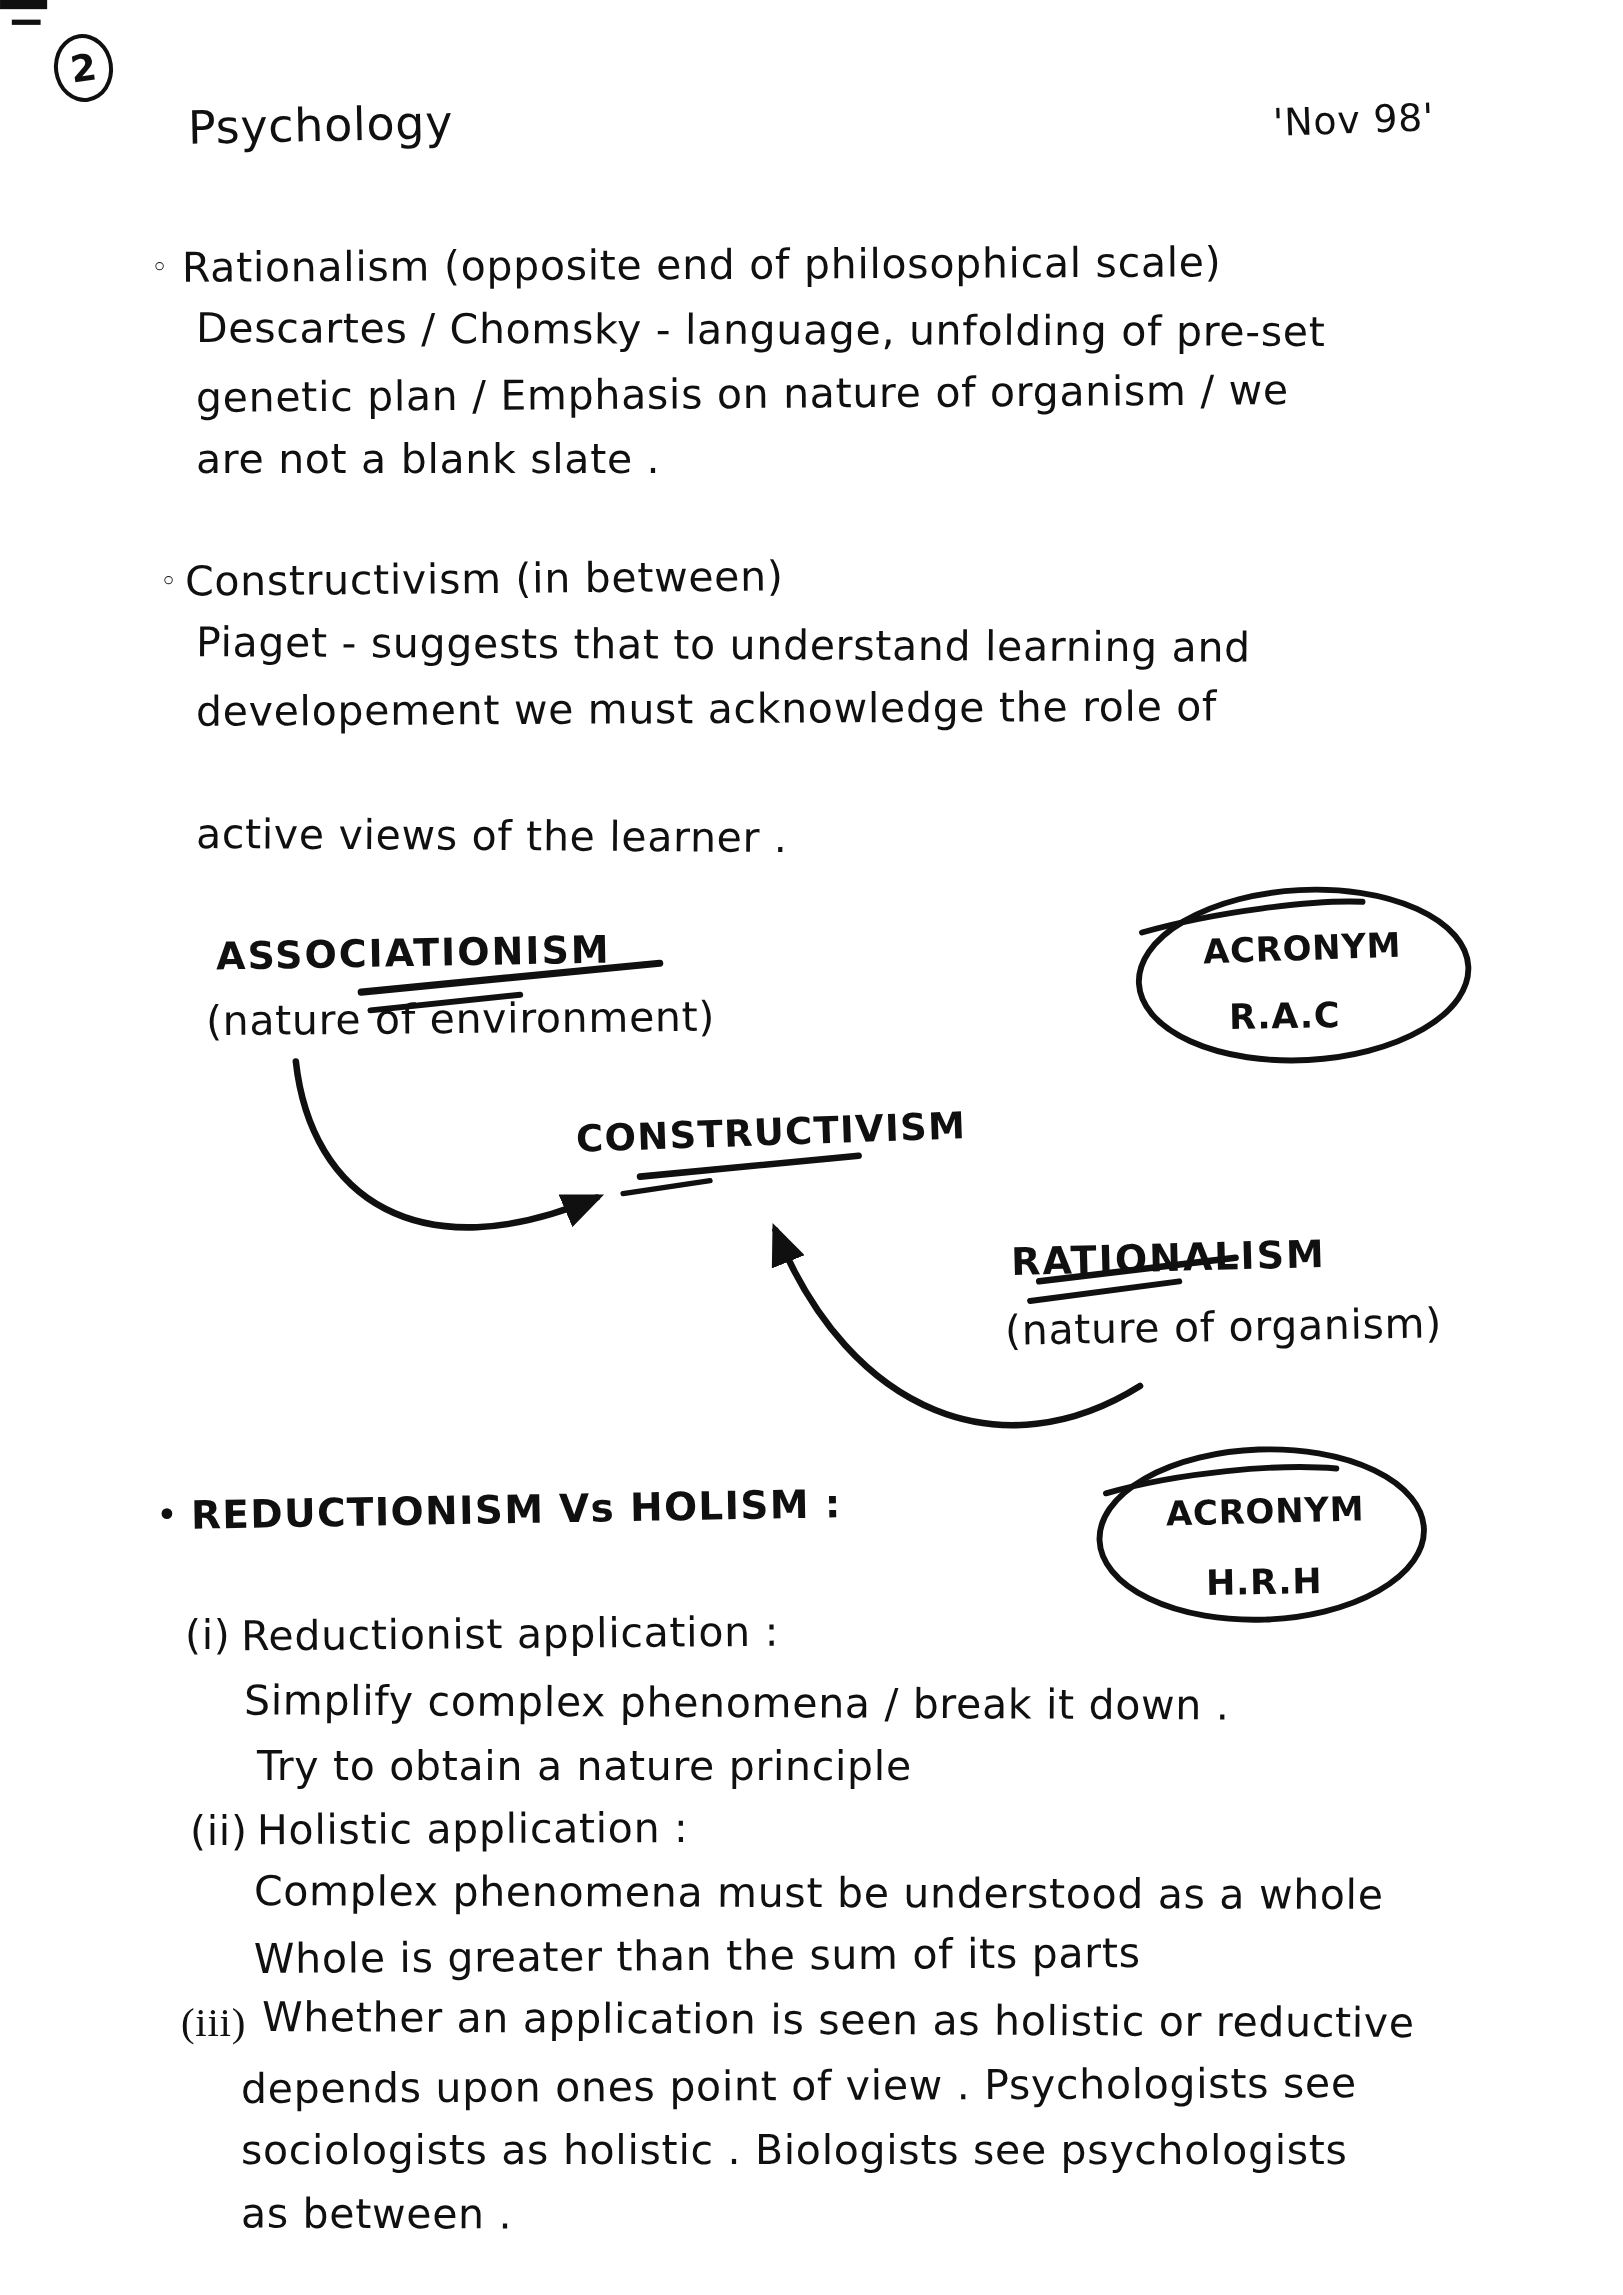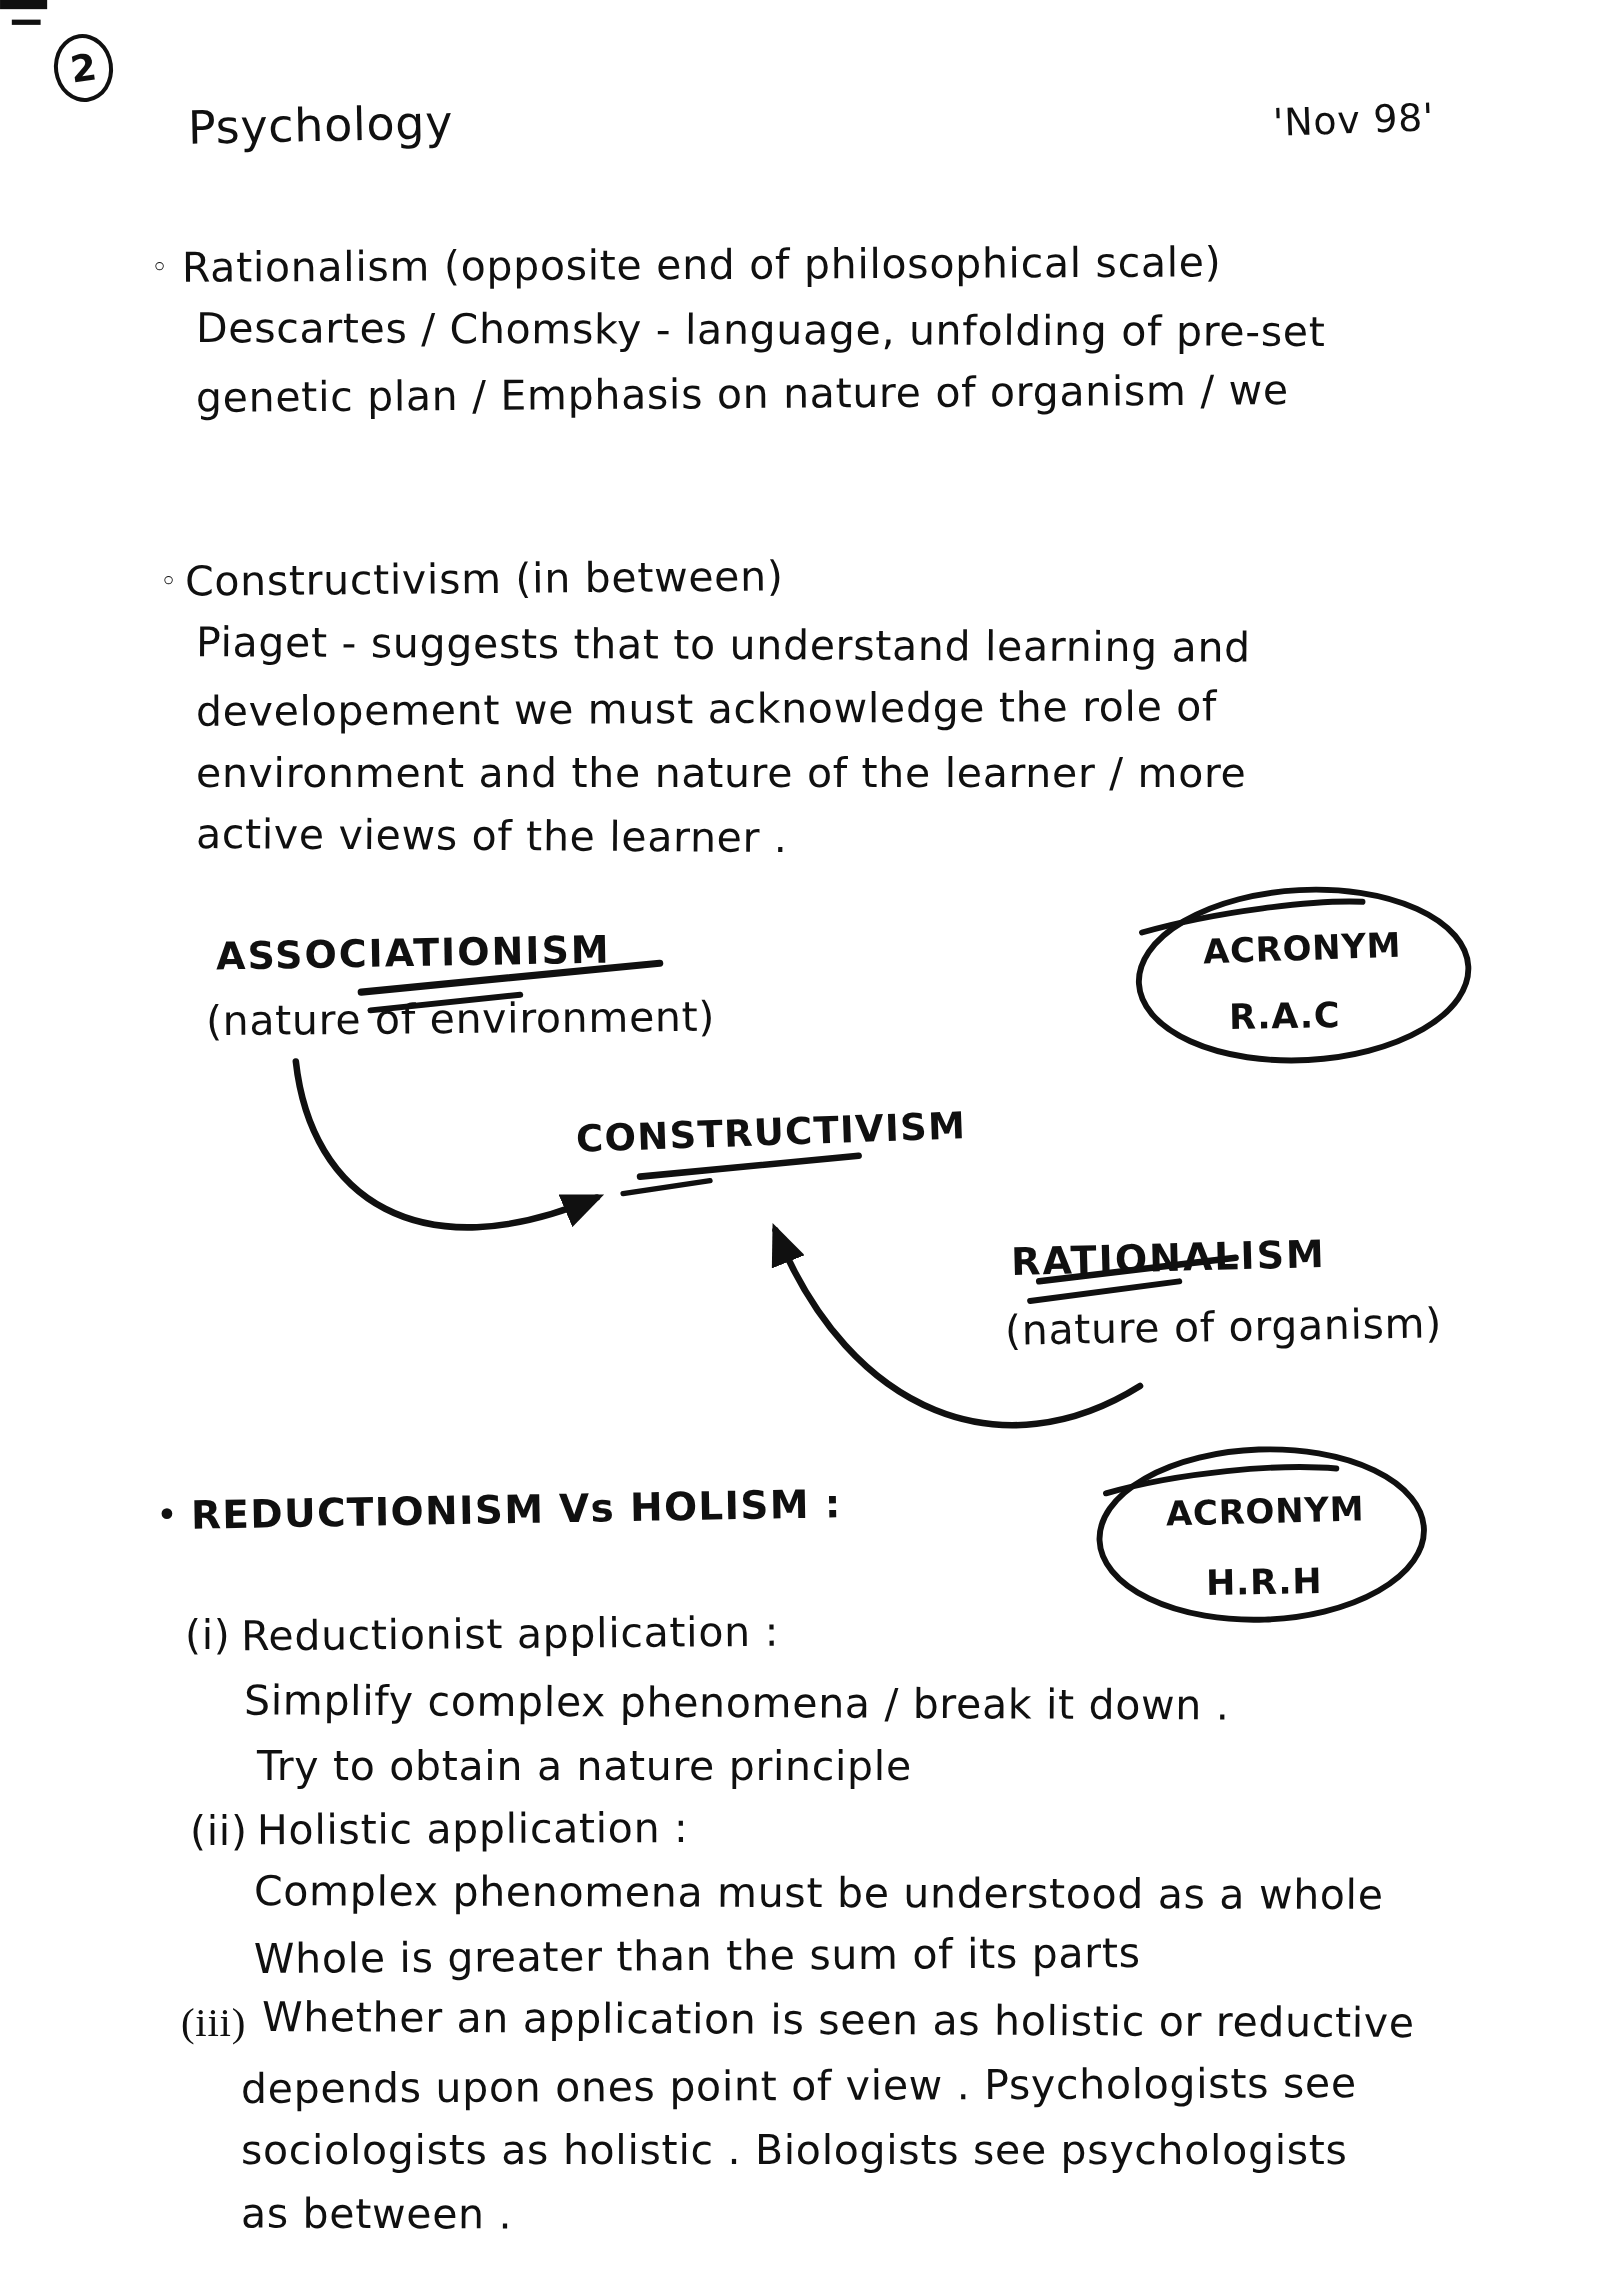--- a/index.html
+++ b/index.html
@@ -65,26 +65,26 @@
   <div class="page-number">
     <span>2</span>
   </div>
   <div class="hw" style="left:188px;top:98px;font-size:46px;transform:rotate(-1.2deg);">Psychology</div>
   <div class="hw" style="left:1273px;top:98px;font-size:38px;transform:rotate(-2deg);">'Nov 98'</div>
 
   <div class="hw" style="left:151px;top:250px;font-size:29px;">◦</div>
   <div class="hw body-text" style="left:182px;top:241px;transform:rotate(-0.3deg);">Rationalism (opposite end of philosophical scale)</div>
   <div class="hw body-text" style="left:196px;top:306px;transform:rotate(0.2deg);">Descartes / Chomsky - language, unfolding of pre-set</div>
   <div class="hw body-text" style="left:196px;top:370px;transform:rotate(-0.4deg);">genetic plan / Emphasis on nature of organism / we</div>
+  <div class="hw body-text" style="left:196px;top:435px;">are not a blank slate .</div>
 
   <div class="hw" style="left:160px;top:564px;font-size:29px;">◦</div>
   <div class="hw body-text" style="left:185px;top:555px;transform:rotate(-0.5deg);">Constructivism (in between)</div>
   <div class="hw body-text" style="left:196px;top:621px;transform:rotate(0.3deg);">Piaget - suggests that to understand learning and</div>
   <div class="hw body-text" style="left:196px;top:685px;transform:rotate(-0.3deg);">developement we must acknowledge the role of</div>
-  <div class="hw body-text" style="left:196px;top:749px;">environment and the nature of the learner / more</div>
   <div class="hw body-text" style="left:196px;top:812px;transform:rotate(0.4deg);">active views of the learner .</div>
 
   <div class="hw caps" style="left:216px;top:931px;font-size:38px;letter-spacing:2px;transform:rotate(-1deg);">ASSOCIATIONISM</div>
   <div class="hw body-text" style="left:206px;top:995px;transform:rotate(-0.5deg);">(nature of environment)</div>
 
   <div class="hw caps" style="left:1203px;top:928px;font-size:34px;transform:rotate(-2deg);">ACRONYM</div>
   <div class="hw caps" style="left:1229px;top:996px;font-size:35px;transform:rotate(-1deg);">R.A.C</div>
 
   <div class="hw caps" style="left:576px;top:1111px;font-size:37px;letter-spacing:1.3px;transform:rotate(-2deg);">CONSTRUCTIVISM</div>
 

